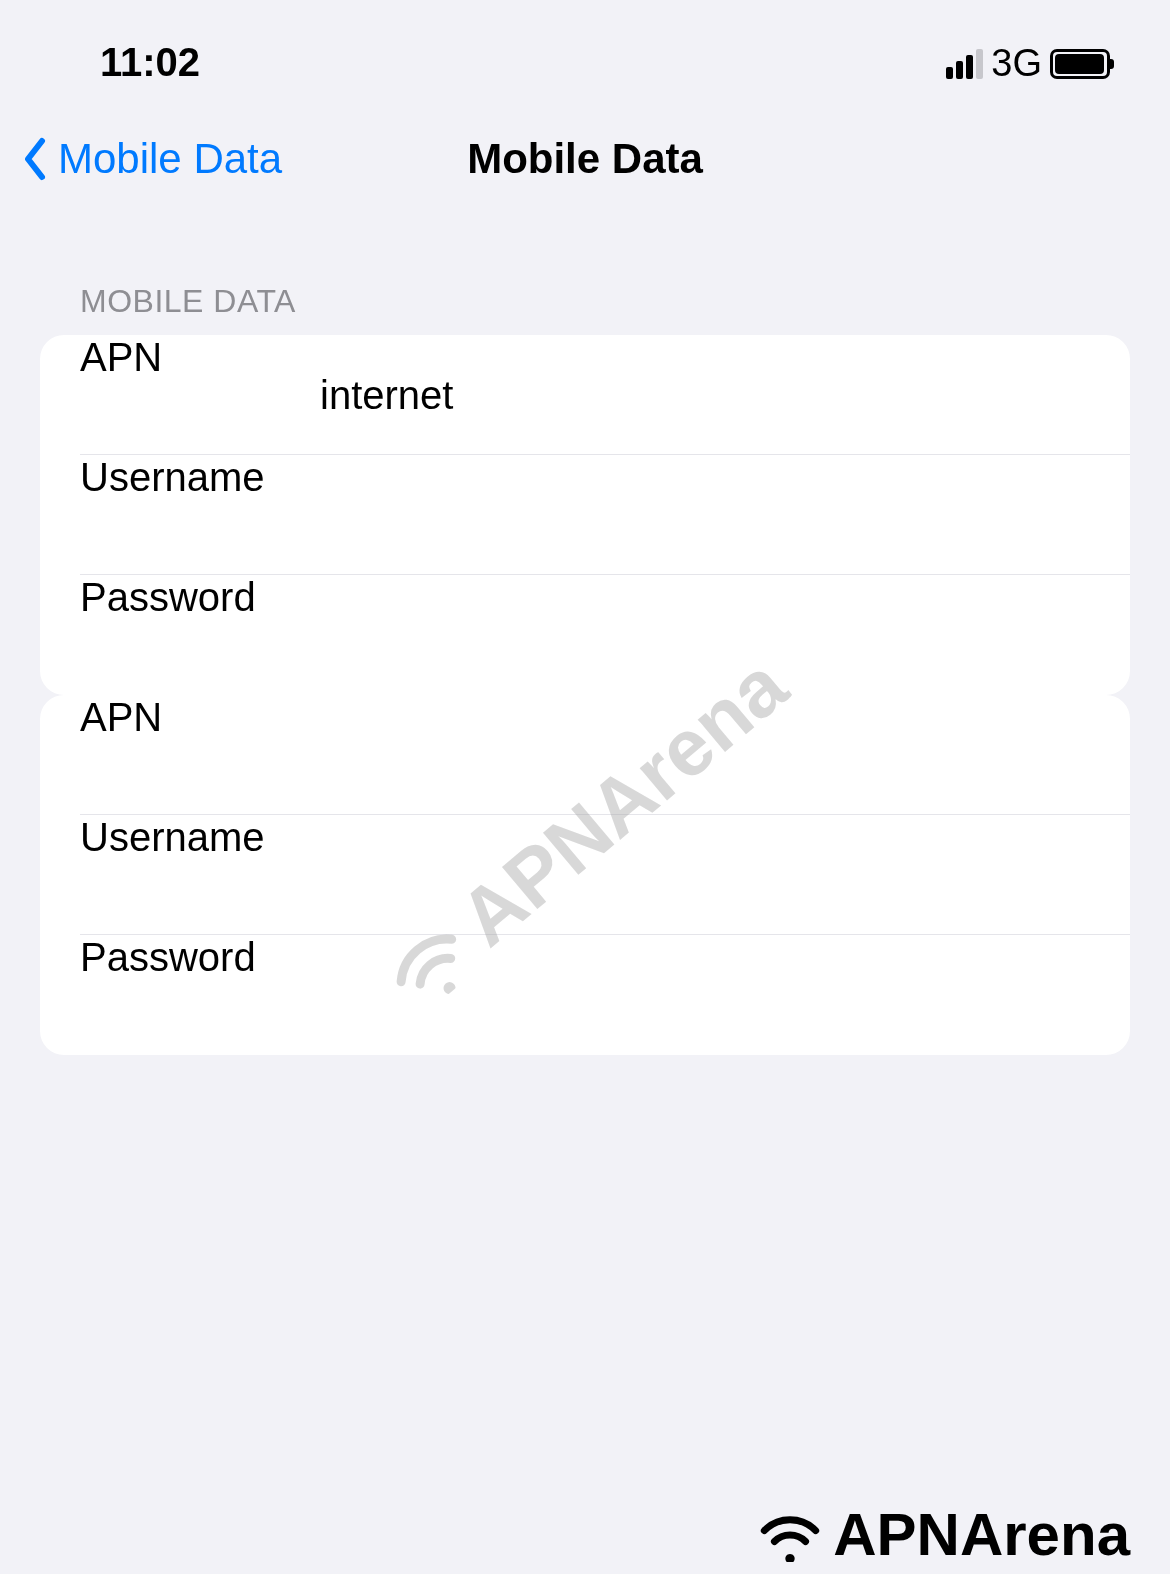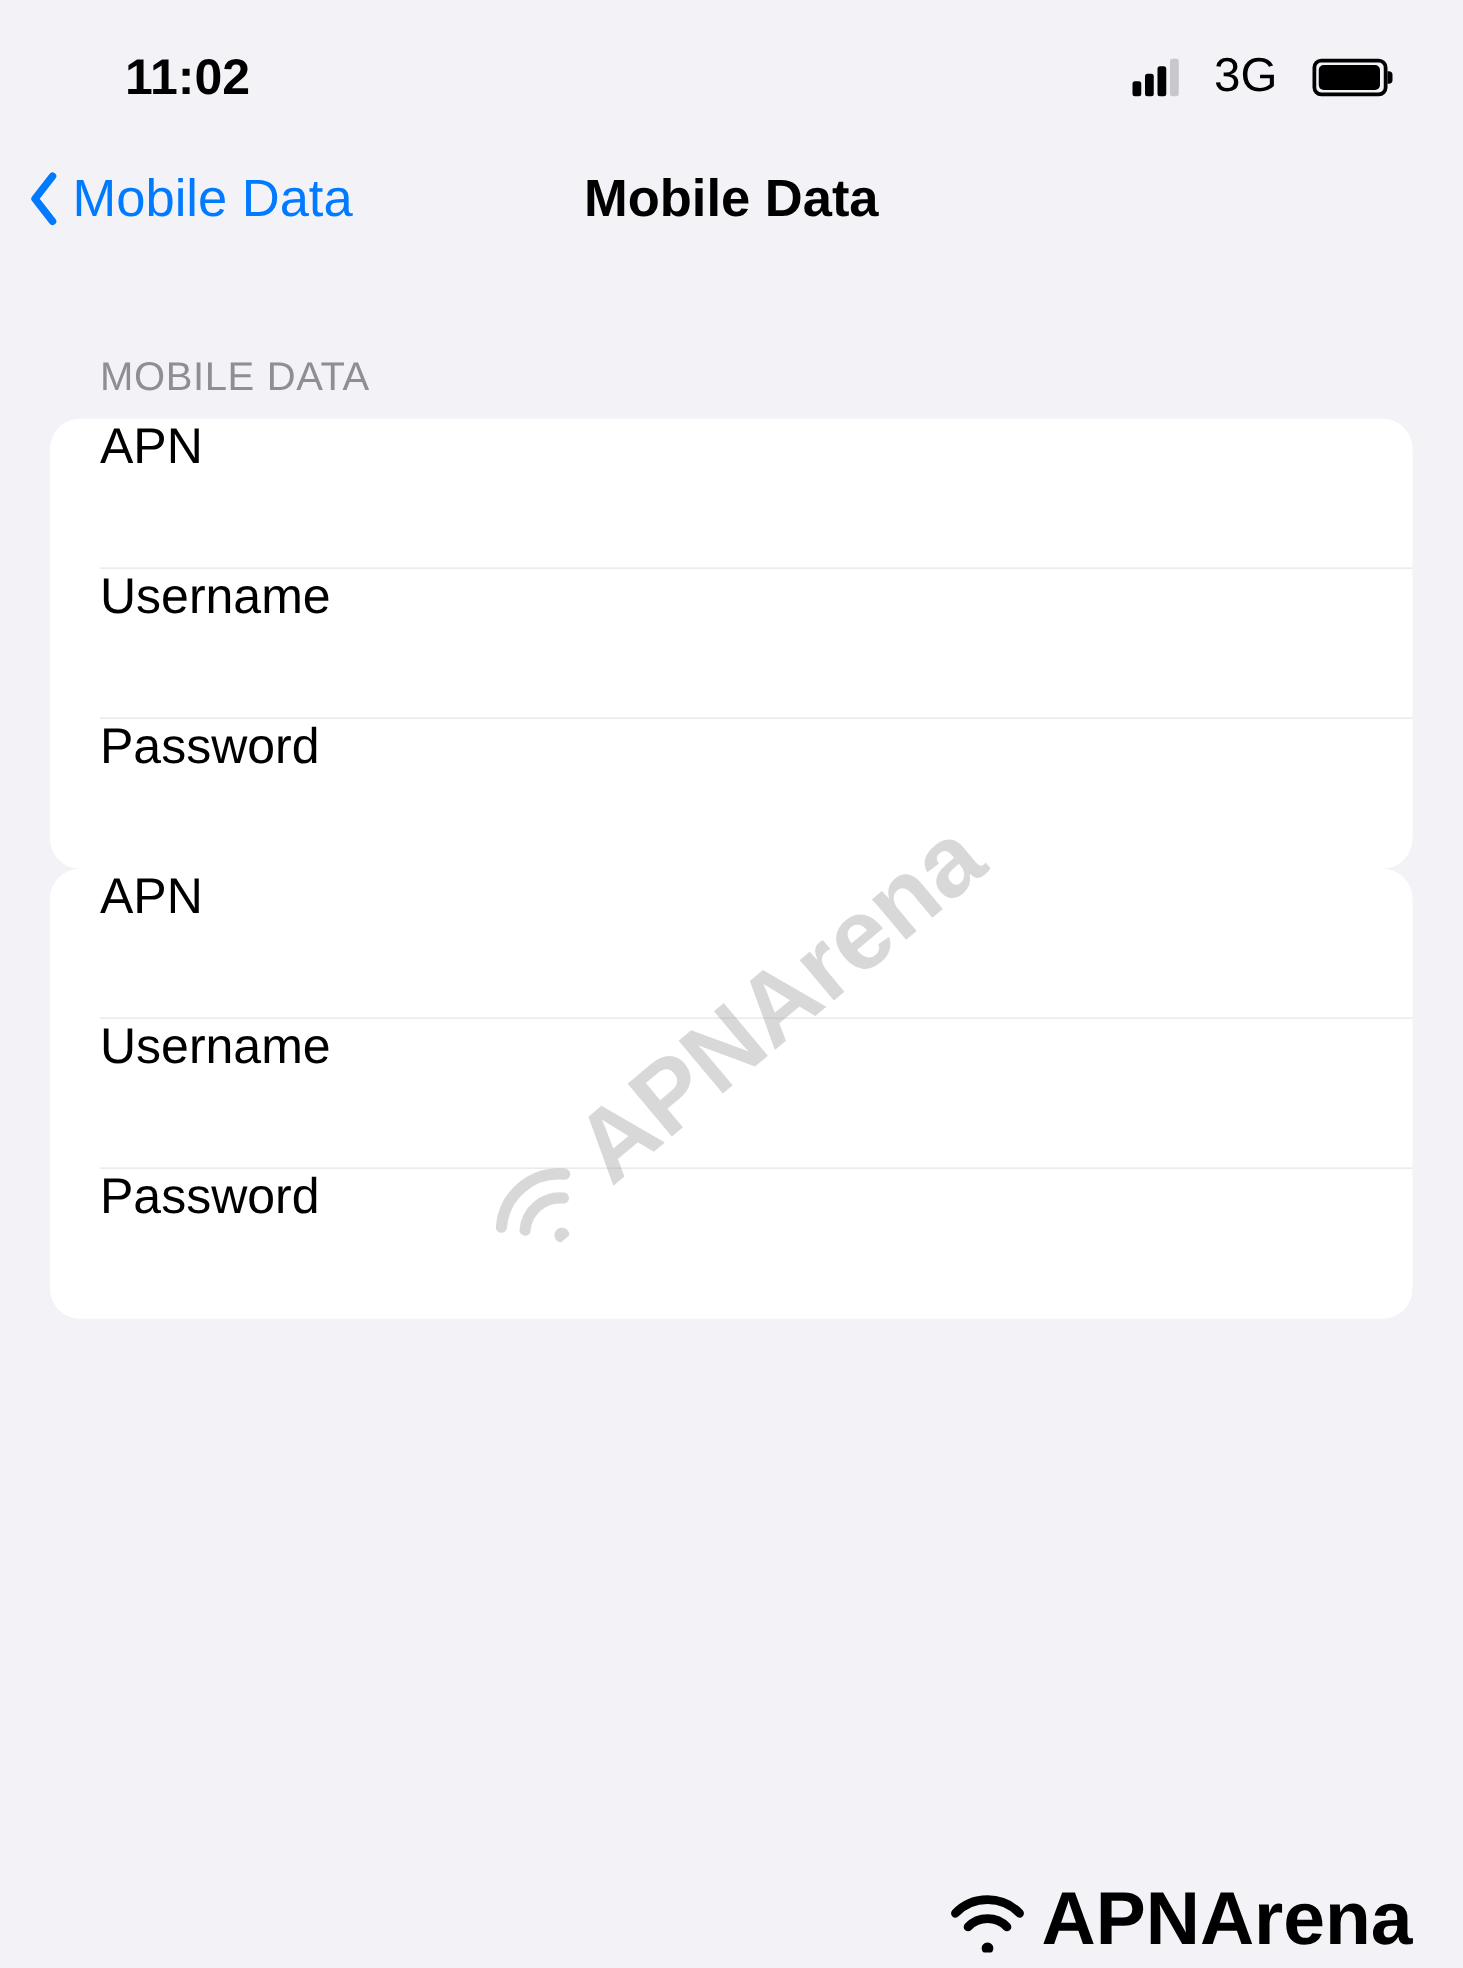--- a/index.html
+++ b/index.html
@@ -12,30 +12,30 @@
       font-family: -apple-system, BlinkMacSystemFont, "Helvetica Neue", Helvetica, Arial, sans-serif;
       background: #f2f2f7;
       width: 1170px;
       height: 1574px;
       position: relative;
       overflow: hidden;
     }
     .status-bar {
       display: flex;
       justify-content: space-between;
-      align-items: flex-start;
+      align-items: flex-end;
       padding: 40px 60px 20px 100px;
       font-size: 40px;
       font-weight: 600;
       color: #000;
     }
     .status-right {
       display: flex;
       align-items: center;
-      gap: 24px;
+      gap: 4px;
     }
     .signal-bars {
       display: flex;
       align-items: flex-end;
       gap: 3px;
       height: 30px;
     }
     .signal-bars span {
       width: 7px;
       background: #000;
@@ -205,20 +205,21 @@
     <span>Mobile Data</span>
   </div>
   <div class="nav-title">Mobile Data</div>
 </div>
 
 <div class="content">
   <div class="section-header">MOBILE DATA</div>
   <div class="section-group">
     <div class="row">
       <div class="row-label">APN</div>
+      <input class="row-value" type="text" value="internet" style="">
     </div>
     <div class="row">
       <div class="row-label">Username</div>
       <input class="row-value" type="text" value="" style="">
     </div>
     <div class="row">
       <div class="row-label">Password</div>
       <input class="row-value" type="password" value="" style="">
     </div>
   </div>

